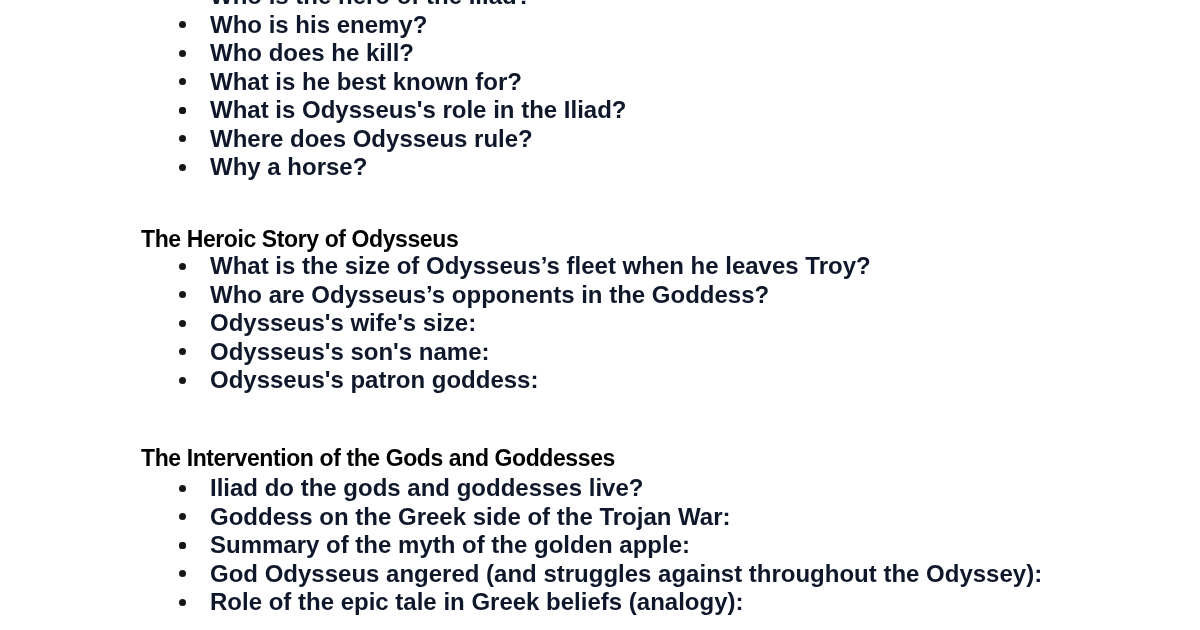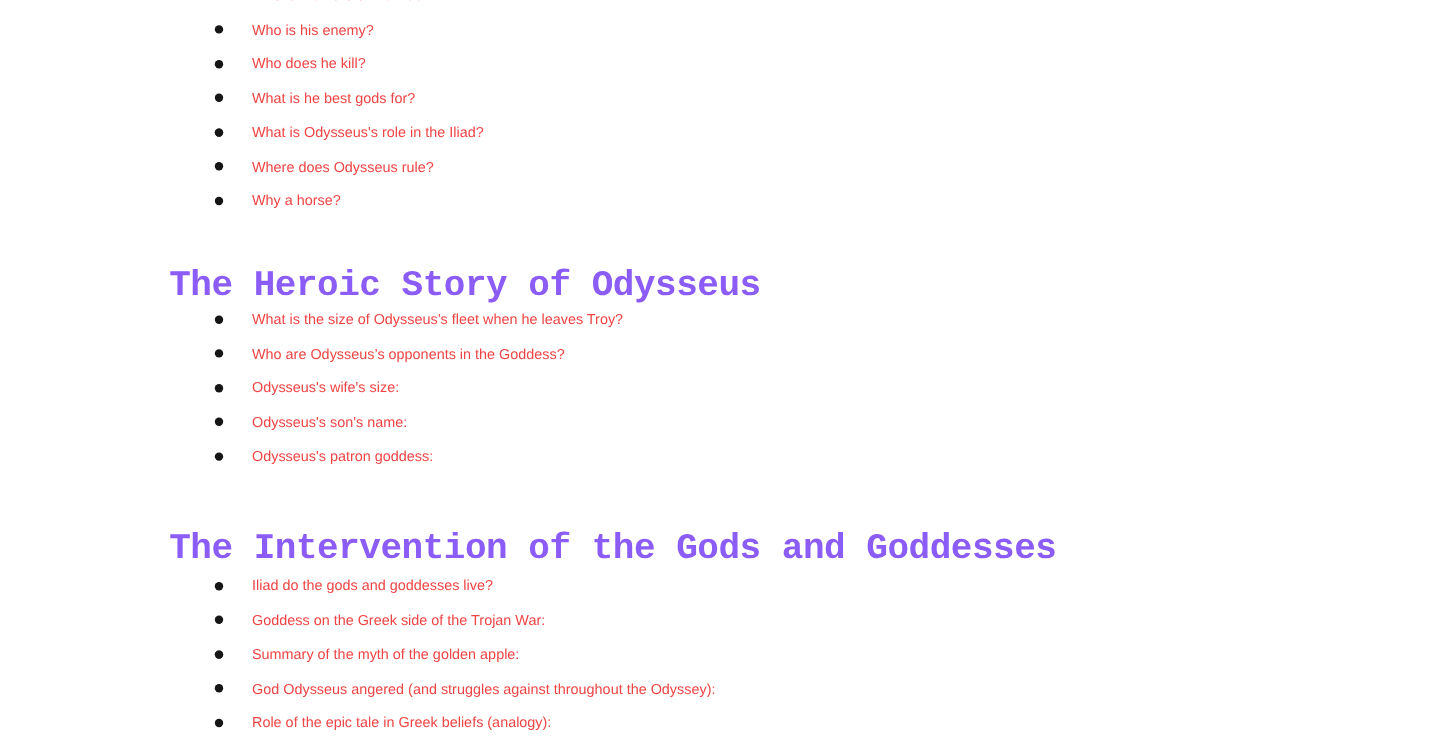--- a/index.html
+++ b/index.html
@@ -18,44 +18,44 @@
     overflow: hidden;
   }
   .bullet-block {
     position: absolute;
     left: 0;
     width: 1200px;
   }
   .bullet-item {
     position: relative;
     padding-left: 210px;
-    font-size: 12px;
+    font-size: 24px;
     line-height: 28.5px;
-    color: #ef4444;
+    color: #0f172a;
     white-space: nowrap;
+    font-weight: bold;
   }
   .bullet-item .marker {
     position: absolute;
     left: 179px;
     top: 10.6px;
     width: 7.3px;
     height: 7.3px;
     border-radius: 50%;
     background: #161616;
   }
   .section-heading {
     position: absolute;
     left: 141px;
-    font-size: 30px;
+    font-size: 23px;
     line-height: 30px;
     font-weight: 700;
     letter-spacing: -0.4px;
-    color: #8b5cf6;
+    color: #000000;
     white-space: nowrap;
-    font-family: Liberation Mono, monospace;
   }
   
   .block-a { top: -18px; }
   .heading-1 { top: 224px; }
   .block-b { top: 252px; }
   .heading-2 { top: 443px; }
   .block-c { top: 474px; }
 </style>
 </head>
 <body>
@@ -70,21 +70,21 @@
     <div class="bullet-item">
       <span class="marker"></span>
       <span>Who is his enemy?</span>
     </div>
     <div class="bullet-item">
       <span class="marker"></span>
       <span>Who does he kill?</span>
     </div>
     <div class="bullet-item">
       <span class="marker"></span>
-      <span>What is he best gods for?</span>
+      <span>What is he best known for?</span>
     </div>
     <div class="bullet-item">
       <span class="marker"></span>
     </div>
     <div class="bullet-item">
       <span class="marker"></span>
       <span>What is Odysseus's role in the Iliad?</span>
     </div>
     <div class="bullet-item">
       <span class="marker"></span>

